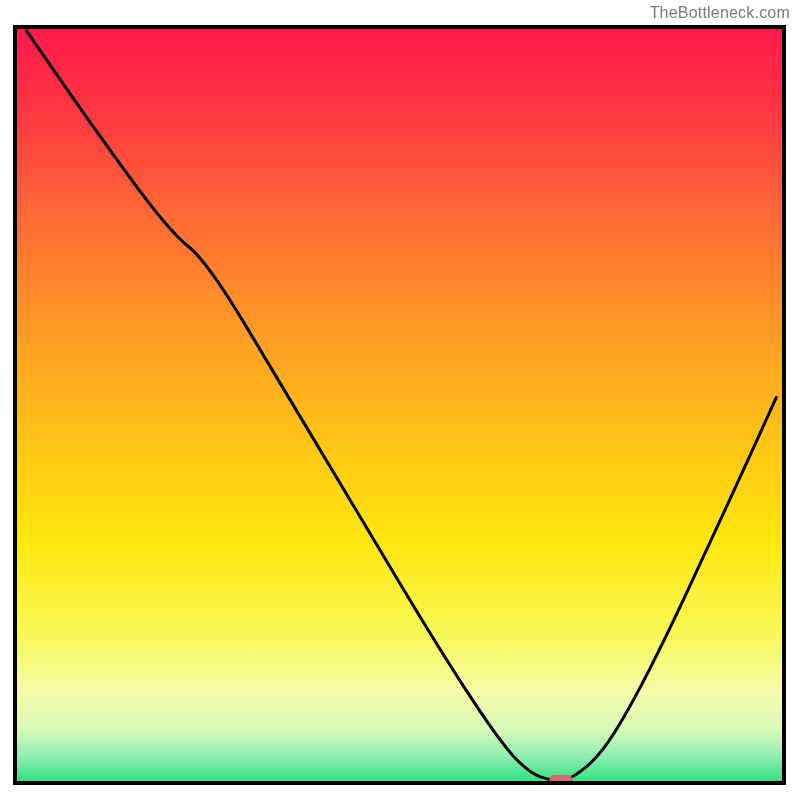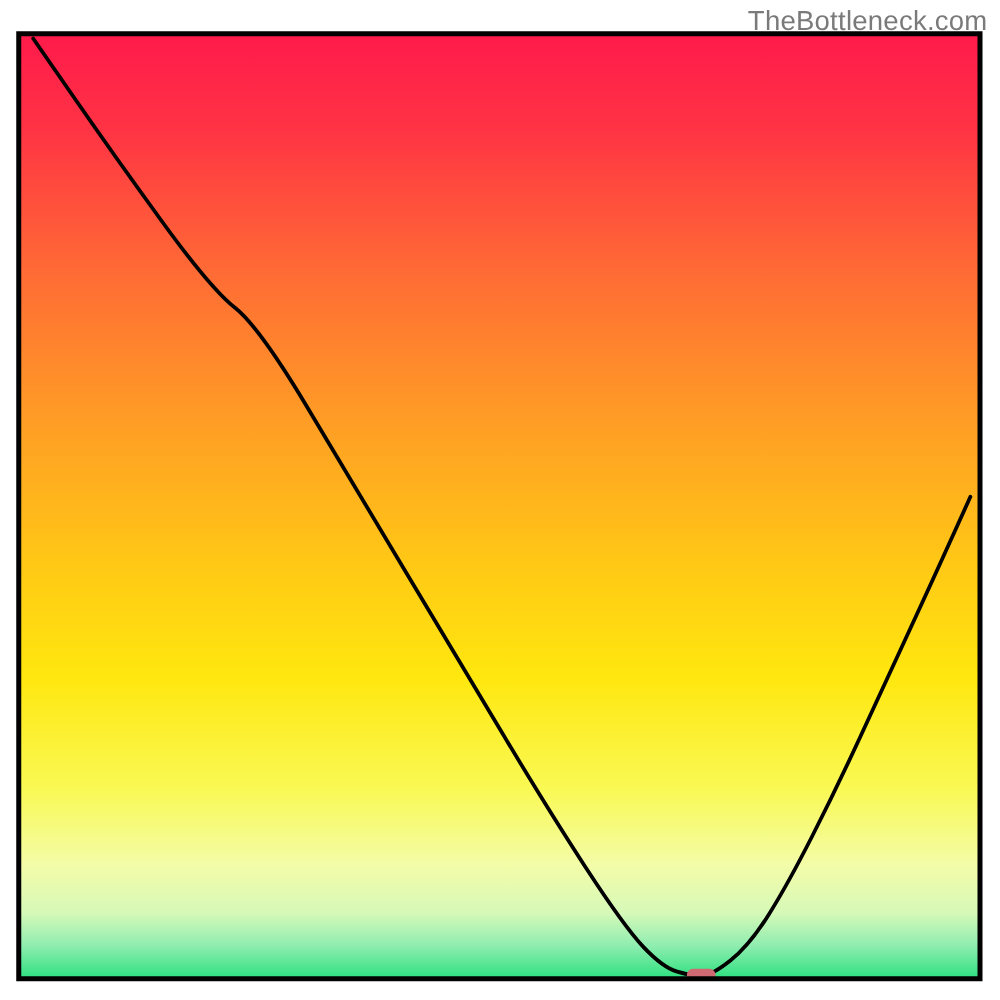--- a/index.html
+++ b/index.html
@@ -8,21 +8,21 @@
     background: #fff;
     width: 800px;
     height: 800px;
     position: relative;
     font-family: Arial, Helvetica, sans-serif;
   }
   .watermark {
     position: absolute;
     top: 4px;
     right: 10px;
-    font-size: 22px;
+    font-size: 16px;
     color: #7a7a7a;
     font-weight: 400;
     letter-spacing: 0.2px;
   }
   .chart {
     position: absolute;
     left: 0;
     top: 0;
     width: 800px;
     height: 800px;

